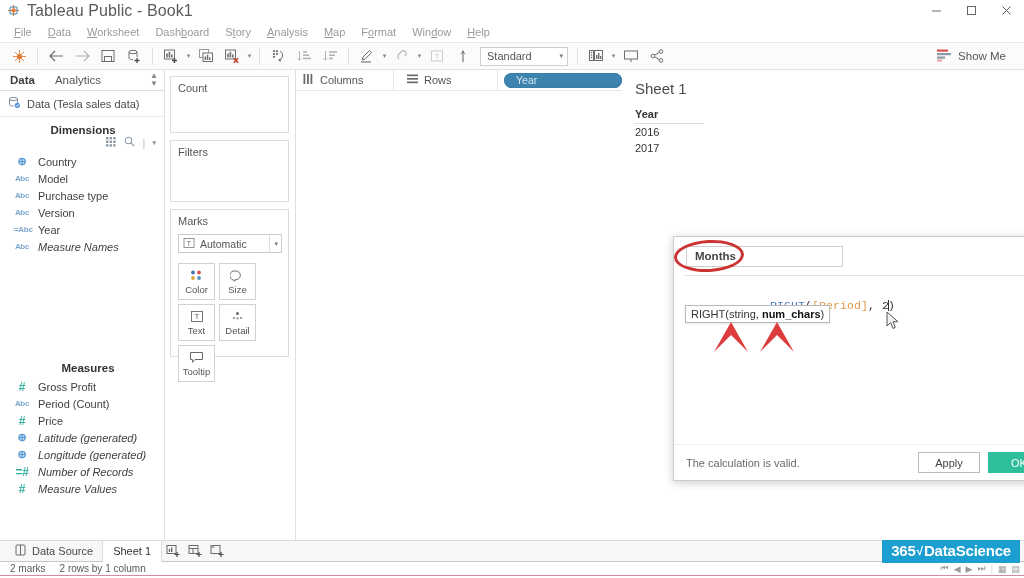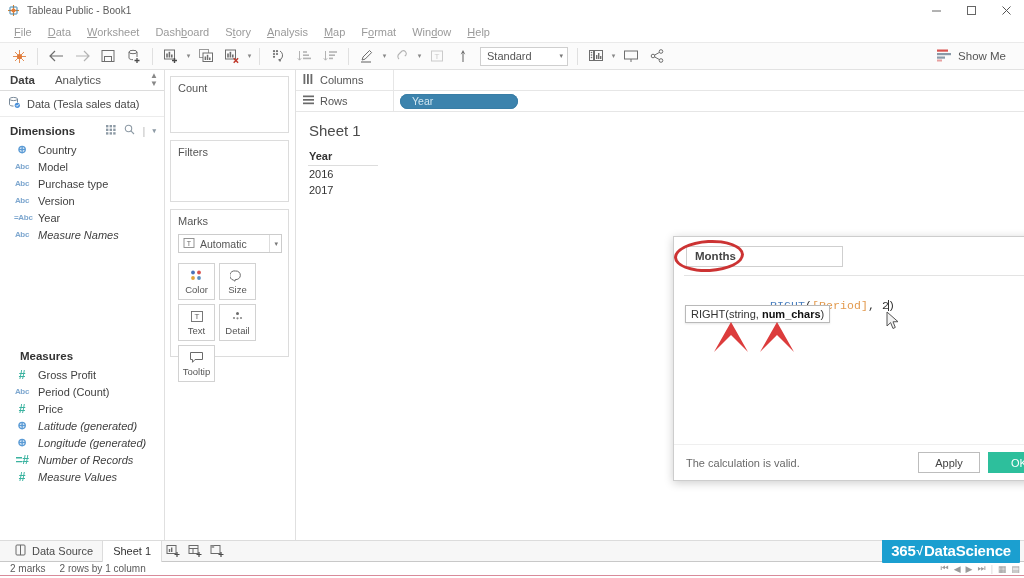--- a/index.html
+++ b/index.html
@@ -15,21 +15,21 @@
   }
   #app { position: relative; width: 1024px; height: 578px; background:#fff; }
 
   
   .titlebar {
     height: 22px; display: flex; align-items: center;
     background: #ffffff; padding-left: 7px;
     border-bottom: 1px solid #fff;
   }
   .tb-logo { width: 13px; height: 13px; margin-right: 7px; position: relative; flex: none; }
-  .tb-title { font-size: 10px; color: #5a5a5a; letter-spacing: .1px; }
+  .tb-title { font-size: 16px; color: #5a5a5a; letter-spacing: .1px; }
   .winbtns { margin-left: auto; display: flex; height: 22px; }
   .winbtn { width: 35px; height: 22px; display: flex; align-items: center; justify-content: center; color: #6a6a6a; }
   .winbtn svg { display:block; }
 
   
   .menubar { height: 20px; display: flex; align-items: center; padding-left: 6px; background:#fff; }
   .menu-item {
     padding: 0 8px; height: 20px; line-height: 20px;
     font-size: 11px; color: #9a9a9a; white-space: nowrap;
   }
@@ -61,21 +61,21 @@
 
   
   .datapane { width: 165px; border-right: 1px solid #e0e0e0; display:flex; flex-direction:column; background:#fff;}
   .dp-tabs { display:flex; align-items:center; height:21px; border-bottom:1px solid #dcdcdc; }
   .dp-tab { padding: 0 10px; height:21px; line-height:21px; font-size:11.5px; color:#3f3f3f; font-weight:bold;}
   .dp-tab.inactive { font-weight: normal; color:#555; }
   .dp-updown { margin-left:auto; padding-right:6px; color:#888; font-size:8px; line-height:8px;}
   .dp-source { display:flex; align-items:center; gap:6px; padding:5px 8px; font-size:11px; color:#4a4a4a; border-bottom:1px solid #ececec;}
   .dp-secthead {
     display:flex; align-items:center; padding: 7px 8px 4px 10px;
-    font-weight:bold; font-size:11.5px; color:#333;
+    font-weight:bold; font-size:11.5px; color:#333;flex-direction:column;
   }
   .dp-secthead .tools { margin-left:auto; display:flex; align-items:center; gap:7px; color:#8d9aa5;}
   .fld { display:flex; align-items:center; gap:8px; padding: 2px 8px 2px 14px; font-size:11px; color:#3f3f3f; height:17px;}
   .fld .ic { width:16px; text-align:center; flex:none; font-size:8px; color:#7fa8d0; font-weight:bold; letter-spacing:-.3px;}
   .fld .ic.g { color:#5b9bd5; font-size:11px;}
   .fld .ic.hash { color:#3bb3a0; font-size:12px; }
   .fld .nm { white-space:nowrap; }
   .fld .nm.it { font-style: italic; }
   .measures-head { margin-top: 100px; padding-left: 20px; }
 
@@ -93,21 +93,21 @@
   .marks-select .mcar { margin-left:auto; font-size:7px; color:#777; border-left:1px solid #ddd; padding-left:4px; height:100%; display:flex; align-items:center;}
   .mk-grid { display:flex; flex-wrap:wrap; gap:4px; padding: 0 6px 0 7px; }
   .mk-btn {
     width:37px; height:37px; border:1px solid #d2d2d2; background:#fff;
     display:flex; flex-direction:column; align-items:center; justify-content:center; gap:1px;
   }
   .mk-btn .mi { height:15px; display:flex; align-items:center; justify-content:center;}
   .mk-btn .ml { font-size:9.5px; color:#555; }
 
   
-  .worksheet { flex:1; display:flex; flex-direction:column; background:#fff; position:relative; }
+  .worksheet { flex:1; display:flex; flex-direction:row; background:#fff; position:relative; }
   .shelf-row { display:flex; align-items:center; height:21px; border-bottom:1px solid #e6e6e6; }
   .shelf-label {
     width: 98px; display:flex; align-items:center; gap:6px; padding-left:7px;
     font-size:11px; color:#555; border-right:1px solid #e6e6e6; height:21px;
   }
   .shelf-drop { flex:1; height:21px; display:flex; align-items:center; padding-left:6px; }
   .pill {
     height:15px; border-radius:8px; background:#3c83ad; color:#cfe5f0;
     font-size:10.5px; display:flex; align-items:center; padding: 0 12px; min-width:118px;
     box-shadow: inset 0 0 0 1px #397ea6;

